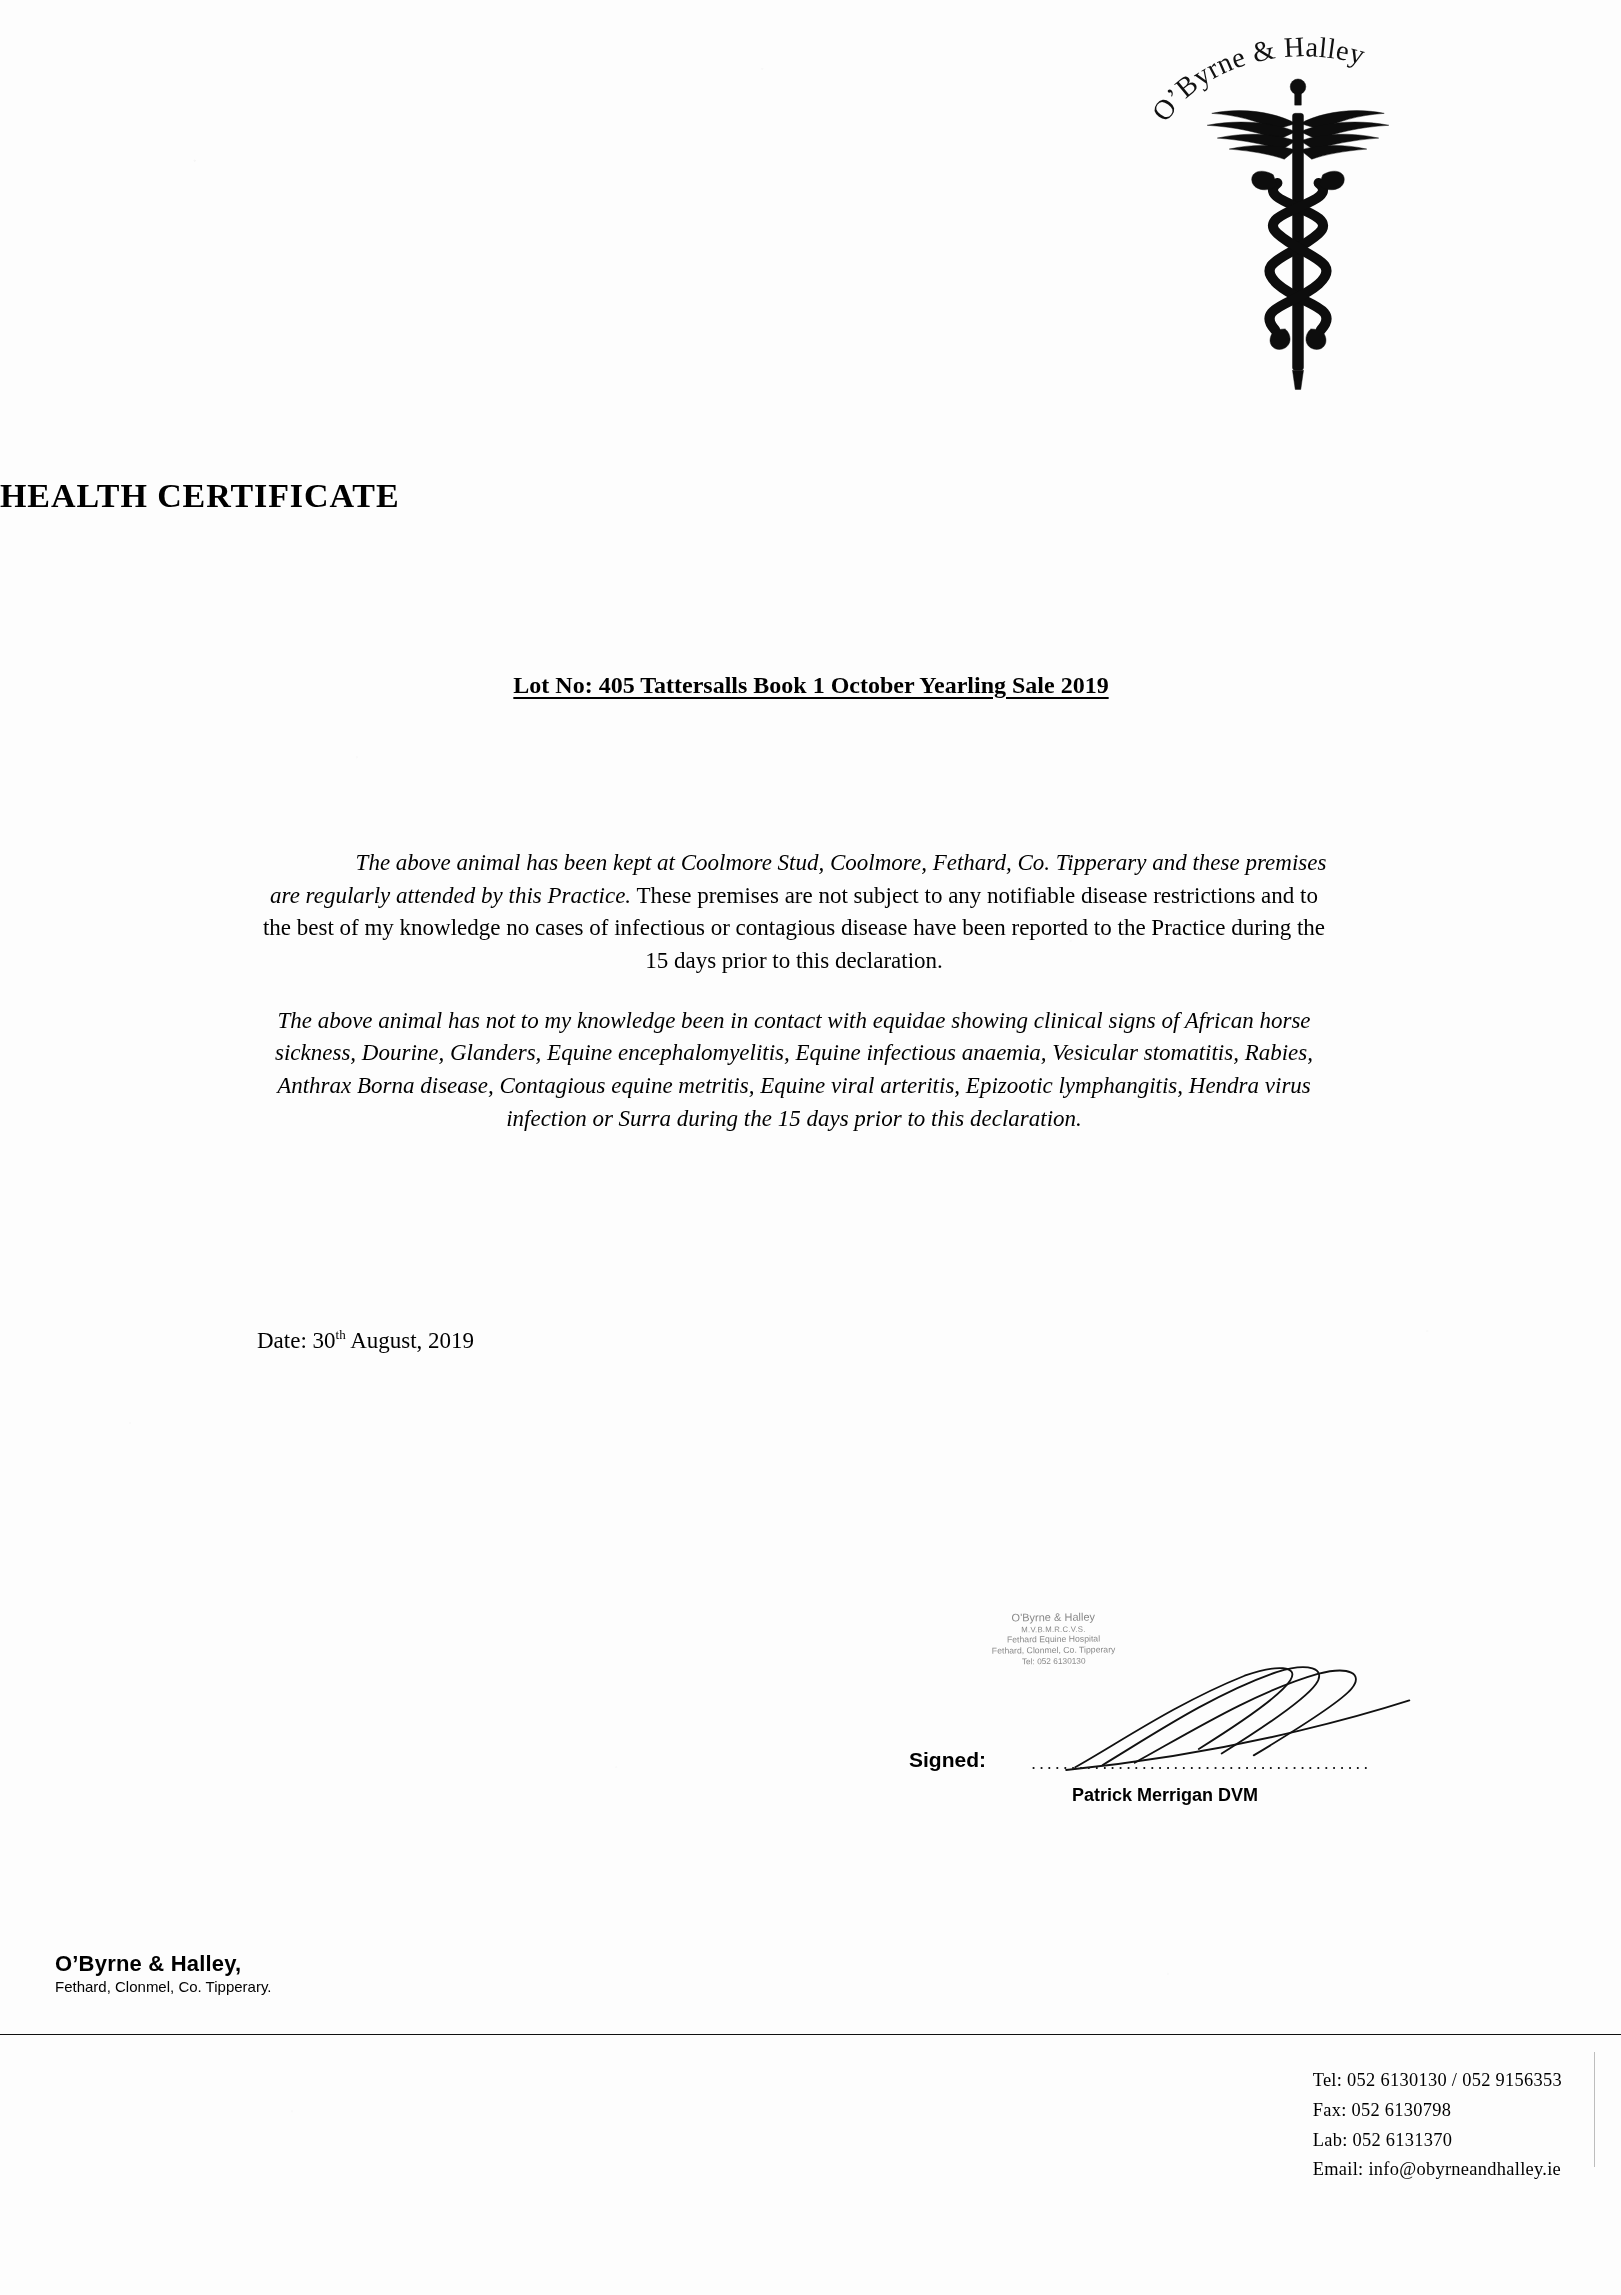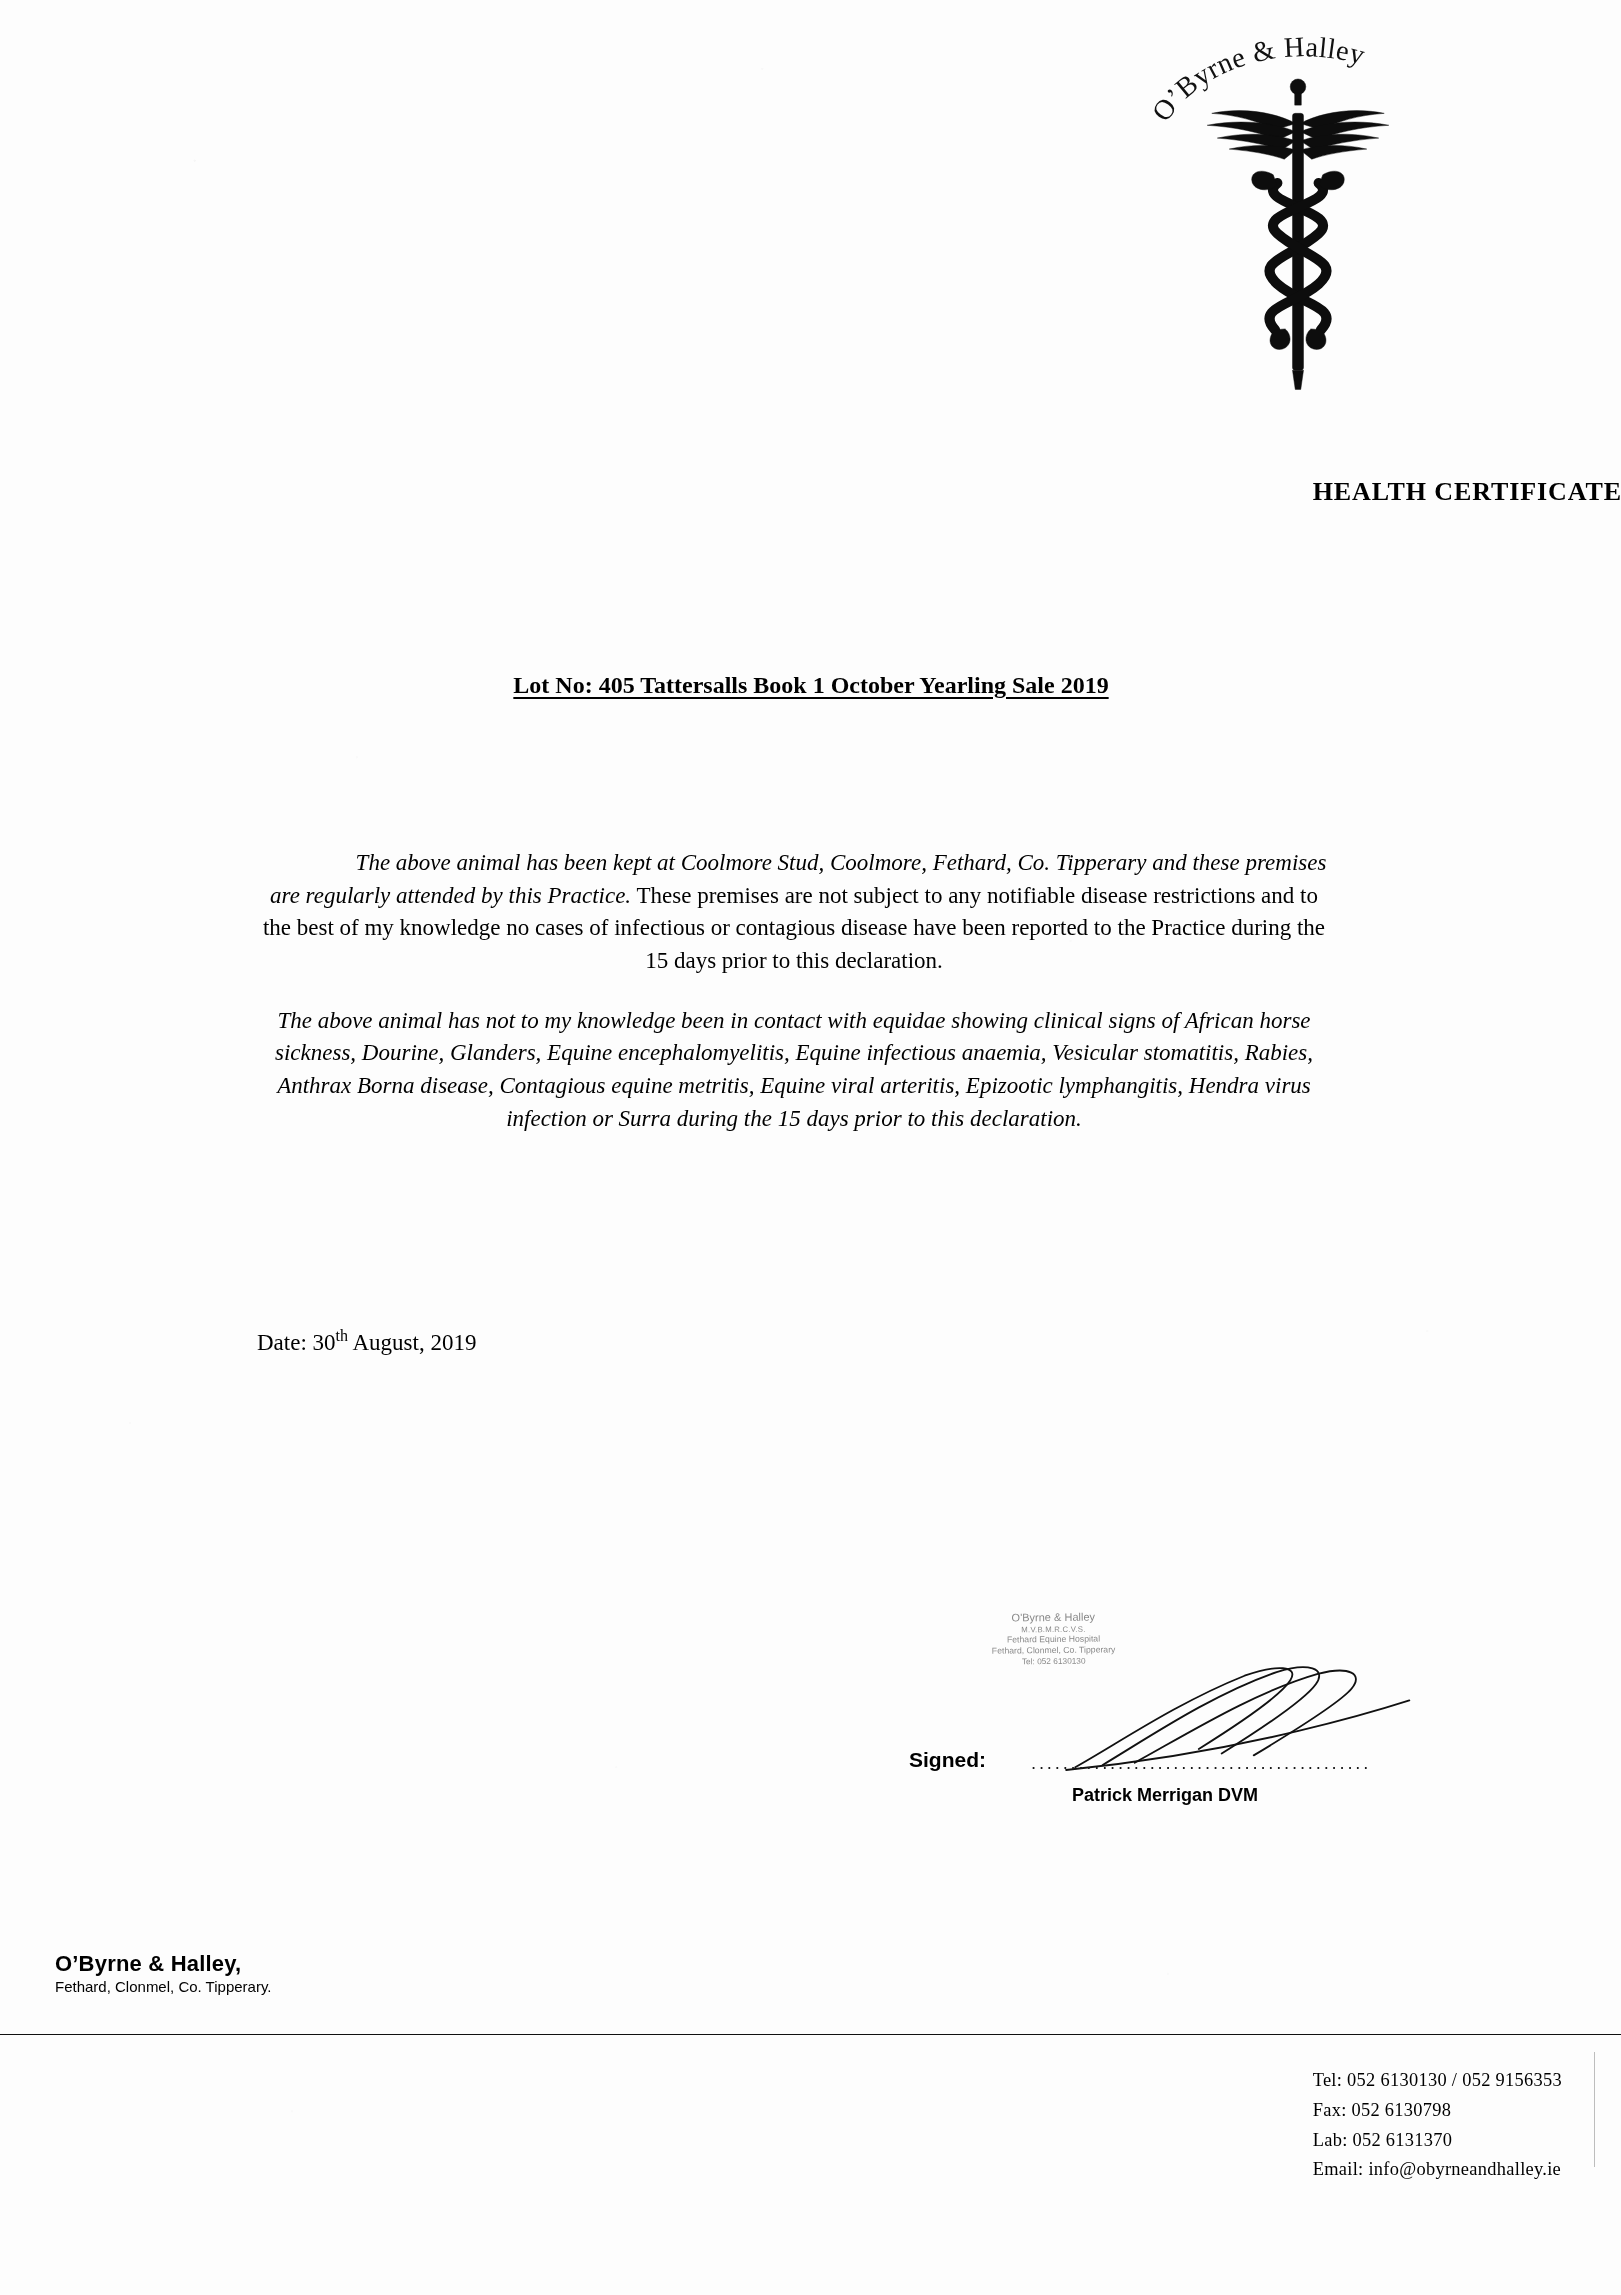--- a/index.html
+++ b/index.html
@@ -69,24 +69,24 @@
     width: 230px;
     height: 321px;
   }
 
   
   .doc-title {
     position: absolute;
     left: 0;
     top: 477px;
     width: 100%;
-    text-align: right;
-    font-family: "Liberation Serif", serif;
-    font-weight: bold;
-    font-size: 26px;
+    text-align: left;
+    font-family: "Liberation Serif", serif;
+    font-weight: bold;
+    font-size: 34px;
     letter-spacing: 0.9px;
   }
 
   .re-block {
     position: absolute;
     left: 0;
     top: 668px;
     width: 100%;
     text-align: center;
   }
@@ -115,21 +115,21 @@
   }
   .ital { font-style: italic; }
   .indent-first { text-indent: 94px; }
 
   .date-line {
     position: absolute;
     left: 257px;
     top: 1327px;
     font-size: 23px;
   }
-  .date-line sup { font-size: 16px; vertical-align: super; }
+  .date-line sup { font-size: 13px; vertical-align: super; }
 
   
   .stamp {
     position: absolute;
     left: 955px;
     top: 1611px;
     width: 197px;
     text-align: center;
     color: #5b5b5b;
     font-family: "Liberation Sans", sans-serif;

